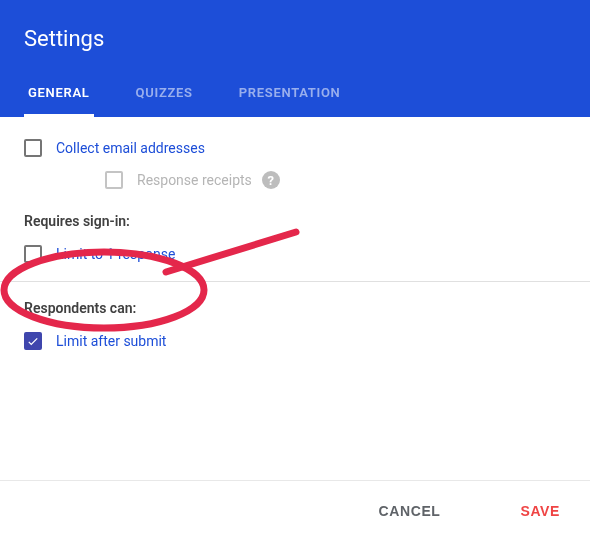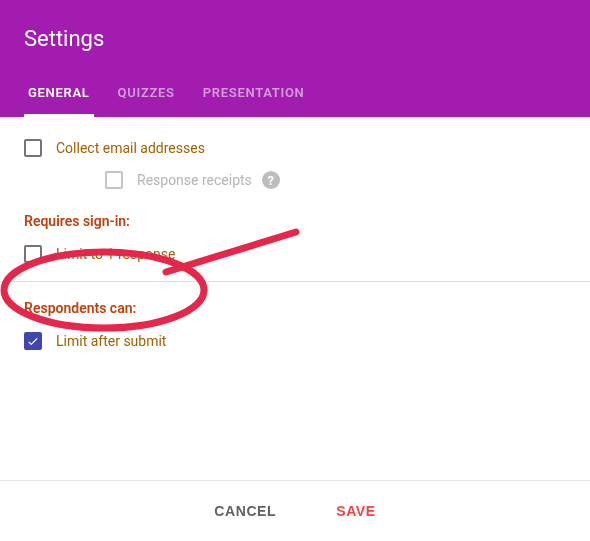--- a/index.html
+++ b/index.html
@@ -5,32 +5,32 @@
   * { box-sizing: border-box; margin: 0; padding: 0; }
   body {
     font-family: Roboto, "Helvetica Neue", Arial, sans-serif;
     width: 590px;
     height: 541px;
     background: #fff;
     position: relative;
     overflow: hidden;
   }
   .header {
-    background: #a21caf;
+    background: #1d4ed8;
     color: #fff;
     padding: 26px 24px 0 24px;
   }
   .title {
     font-size: 22px;
     font-weight: 400;
     margin-bottom: 22px;
   }
   .tabs {
     display: flex;
-    gap: 20px;
+    gap: 38px;
   }
   .tab {
     font-size: 13px;
     font-weight: 600;
     letter-spacing: 0.7px;
     padding: 12px 4px 14px 4px;
     color: rgba(255,255,255,0.55);
     cursor: pointer;
     border-bottom: 3px solid transparent;
   }
@@ -56,42 +56,42 @@
     cursor: pointer;
     display: flex; align-items: center; justify-content: center;
   }
   .checkbox.disabled { border-color: #c4c4c4; cursor: default; }
   .checkbox.checked {
     background: #3f46ad;
     border-color: #3f46ad;
   }
   .checkbox.checked svg { display: block; }
   .checkbox svg { display: none; width: 14px; height: 14px; fill: #fff; }
-  .opt-label { font-size: 14px; color: #a16207; }
+  .opt-label { font-size: 14px; color: #1d4ed8; }
   .opt-label.disabled { color: #b5b5b5; }
   .help-icon {
     width: 18px; height: 18px; border-radius: 50%;
     background: #bdbdbd; color: #fff;
     display: flex; align-items: center; justify-content: center;
     font-size: 13px; font-weight: 700;
     margin-left: -4px;
   }
   .section-title {
-    font-size: 14px; font-weight: 600; color: #c2410c;
+    font-size: 14px; font-weight: 600; color: #404040;
     margin-top: 24px; margin-bottom: 16px;
   }
   .divider {
     border: none; border-top: 1px solid #e0e0e0;
     margin: 18px -24px 18px -24px;
   }
   .footer {
     position: absolute;
     bottom: 0; left: 0; right: 0;
     border-top: 1px solid #e8e8e8;
-    display: flex; justify-content: center; gap: 4px;
+    display: flex; justify-content: flex-end; gap: 24px;
     padding: 16px 22px;
     background: #fff;
   }
   .btn {
     font-size: 14px; font-weight: 600;
     letter-spacing: 0.6px;
     background: none; border: none; cursor: pointer;
     padding: 6px 8px;
   }
   .btn.cancel { color: #5f6368; }

